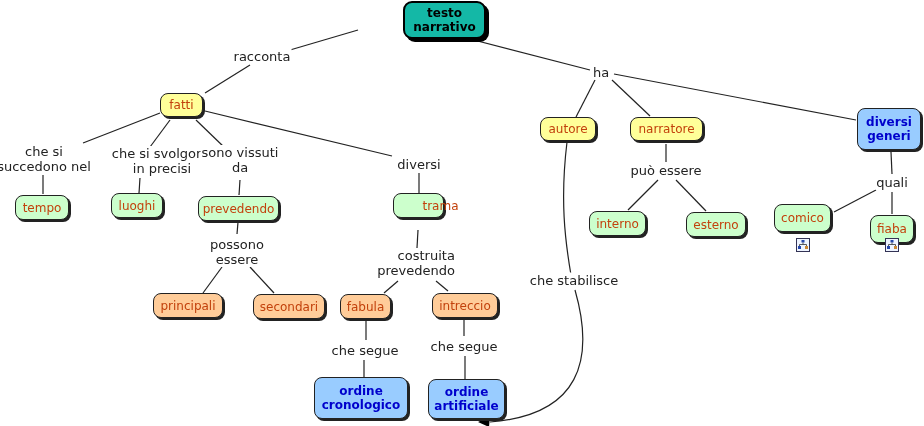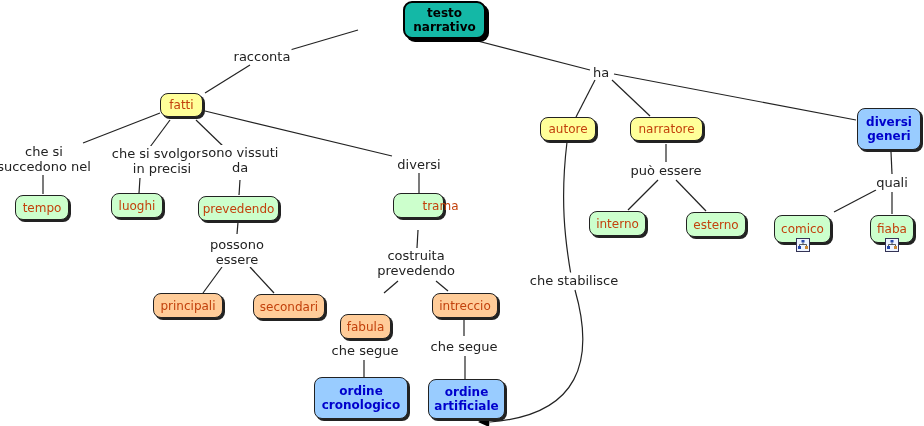--- a/index.html
+++ b/index.html
@@ -82,26 +82,26 @@
 <div class="node yellow" style="left:160px;top:93px;width:43px;height:24px;">fatti</div>
 <div class="node yellow" style="left:540px;top:117px;width:56px;height:24px;">autore</div>
 <div class="node yellow" style="left:630px;top:117px;width:73px;height:24px;">narratore</div>
 
 <div class="node green" style="left:15px;top:195px;width:54px;height:25px;">tempo</div>
 <div class="node green" style="left:111px;top:193px;width:52px;height:25px;">luoghi</div>
 <div class="node green" style="left:198px;top:196px;width:81px;height:25px;">prevedendo</div>
 <div class="node green" style="left:393px;top:193px;width:51px;height:25px;padding-left:44px;">trama</div>
 <div class="node green" style="left:589px;top:211px;width:57px;height:25px;">interno</div>
 <div class="node green" style="left:686px;top:212px;width:60px;height:25px;">esterno</div>
-<div class="node green" style="left:774px;top:215px;width:57px;height:28px;text-align:center;">comico</div>
+<div class="node green" style="left:774px;top:204px;width:57px;height:28px;text-align:center;">comico</div>
 <div class="node green" style="left:870px;top:215px;width:44px;height:28px;">fiaba</div>
 
 <div class="node orange" style="left:153px;top:293px;width:70px;height:25px;">principali</div>
 <div class="node orange" style="left:253px;top:294px;width:72px;height:25px;">secondari</div>
-<div class="node orange" style="left:340px;top:294px;width:51px;height:25px;margin-top:20px;">fabula</div>
+<div class="node orange" style="left:340px;top:294px;width:51px;height:25px;">fabula</div>
 <div class="node orange" style="left:432px;top:293px;width:66px;height:25px;">intreccio</div>
 
 <div class="node blue" style="left:314px;top:377px;width:94px;height:42px;white-space:pre;">ordine
 cronologico</div>
 <div class="node blue" style="left:428px;top:379px;width:77px;height:40px;white-space:pre;">ordine
 artificiale</div>
 <div class="node blue" style="left:857px;top:108px;width:64px;height:42px;white-space:pre;">diversi
 generi</div>
 
 <div class="submap" style="left:796px;top:238px;">
@@ -131,19 +131,19 @@
 <div class="label" style="left:601px;top:72px;">ha</div>
 <div class="label" style="left:44px;top:159px;">che si
 succedono nel</div>
 <div class="label" style="left:141px;top:161px;margin-left:21px;">che si svolgono
 in precisi</div>
 <div class="label" style="left:240px;top:160px;">sono vissuti
 da</div>
 <div class="label" style="left:419px;top:164px;">diversi</div>
 <div class="label" style="left:237px;top:252px;">possono
 essere</div>
-<div class="label" style="left:416px;top:263px;">costruita
+<div class="label" style="left:416px;top:263px;text-align:right;">costruita
 prevedendo</div>
 <div class="label" style="left:365px;top:350px;">che segue</div>
 <div class="label" style="left:464px;top:346px;">che segue</div>
 <div class="label" style="left:666px;top:170px;">può essere</div>
 <div class="label" style="left:892px;top:182px;">quali</div>
 <div class="label" style="left:574px;top:280px;">che stabilisce</div>
 
 </body></html>

